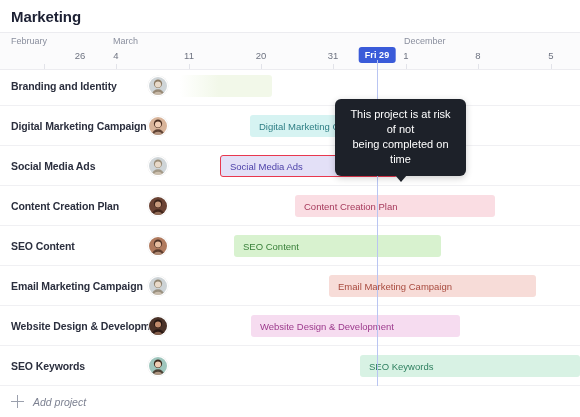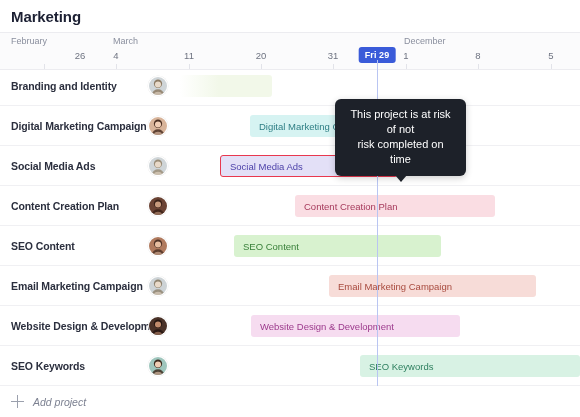--- a/index.html
+++ b/index.html
@@ -323,16 +323,16 @@
       <div class="today-line" style="left: 377px; height: 320px; background: rgb(185, 197, 242);"></div>
     </div>
 
   <div class="footer">
     <span class="plus-icon"></span>
     <span class="footer-label">Add project</span>
   </div>
 
 <div class="tooltip" style="left: 335px; top: 99px; width: 131px; background: rgb(29, 33, 41);">
       <div>This project is at risk of not</div>
-      <div>risk completed on time</div>
+      <div>being completed on time</div>
       <div class="tooltip-arrow"></div>
     </div>
   </div>
 
 </body></html>

